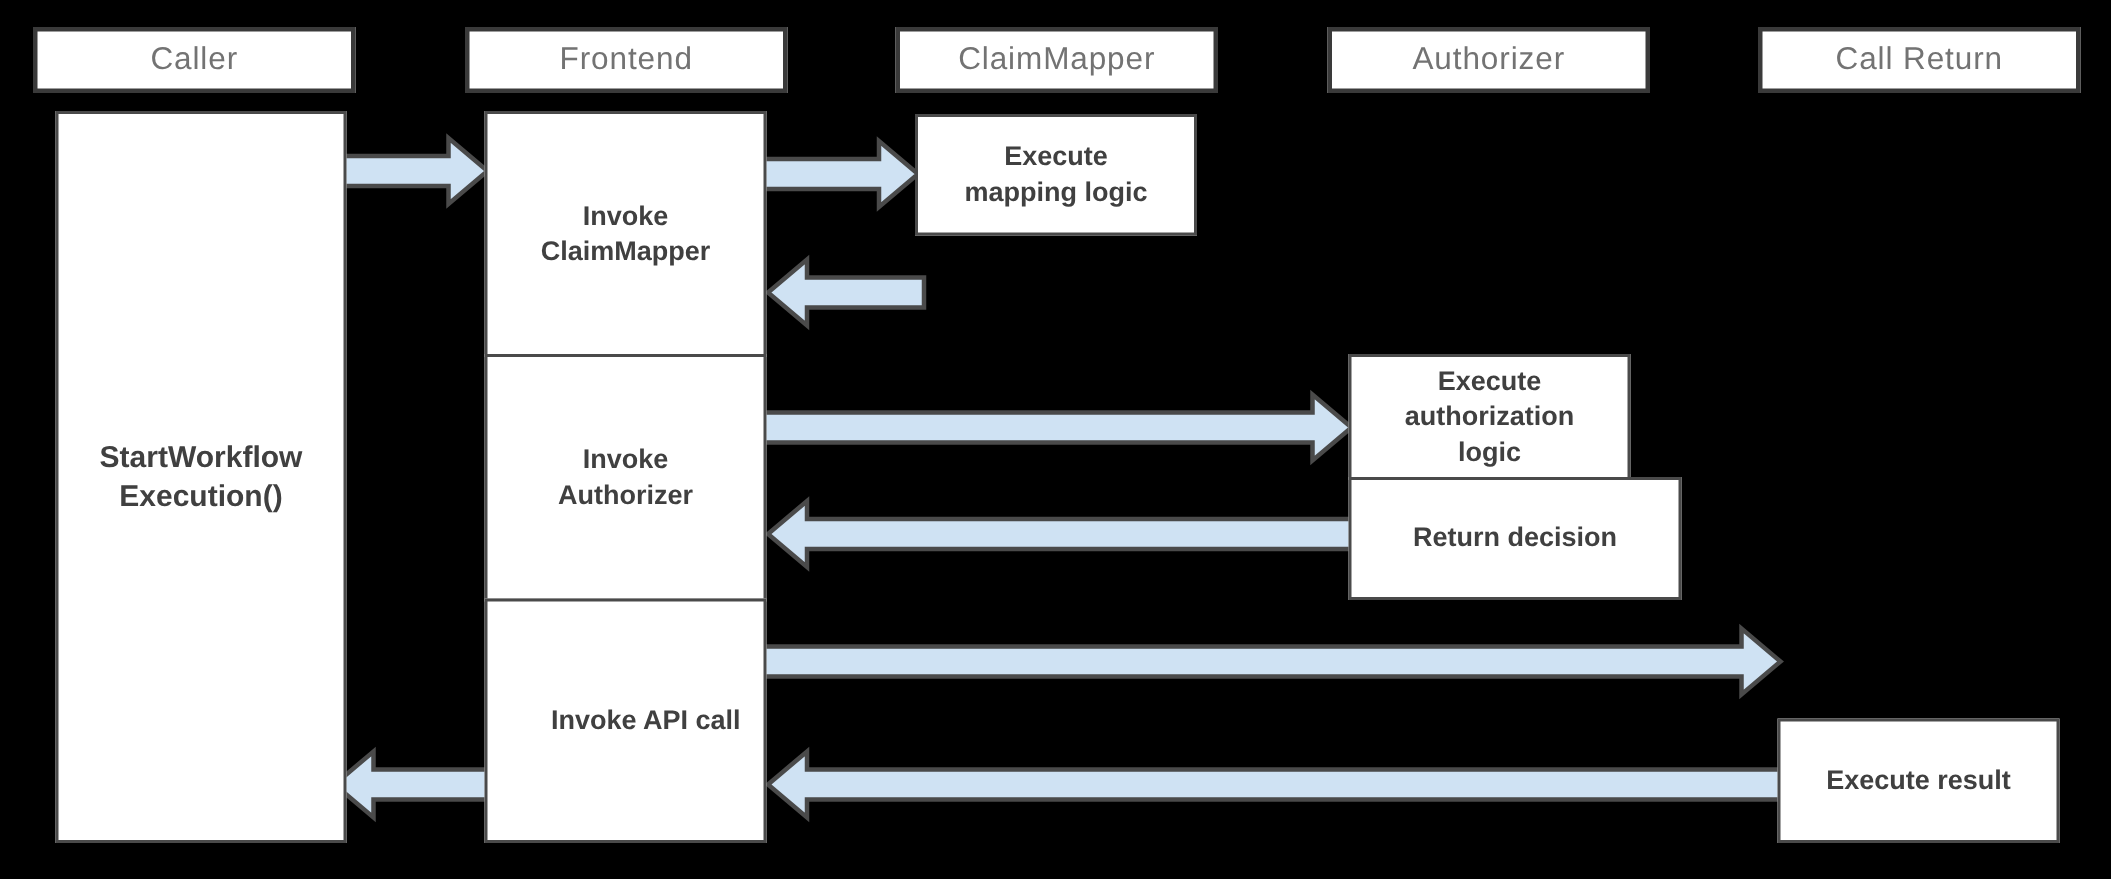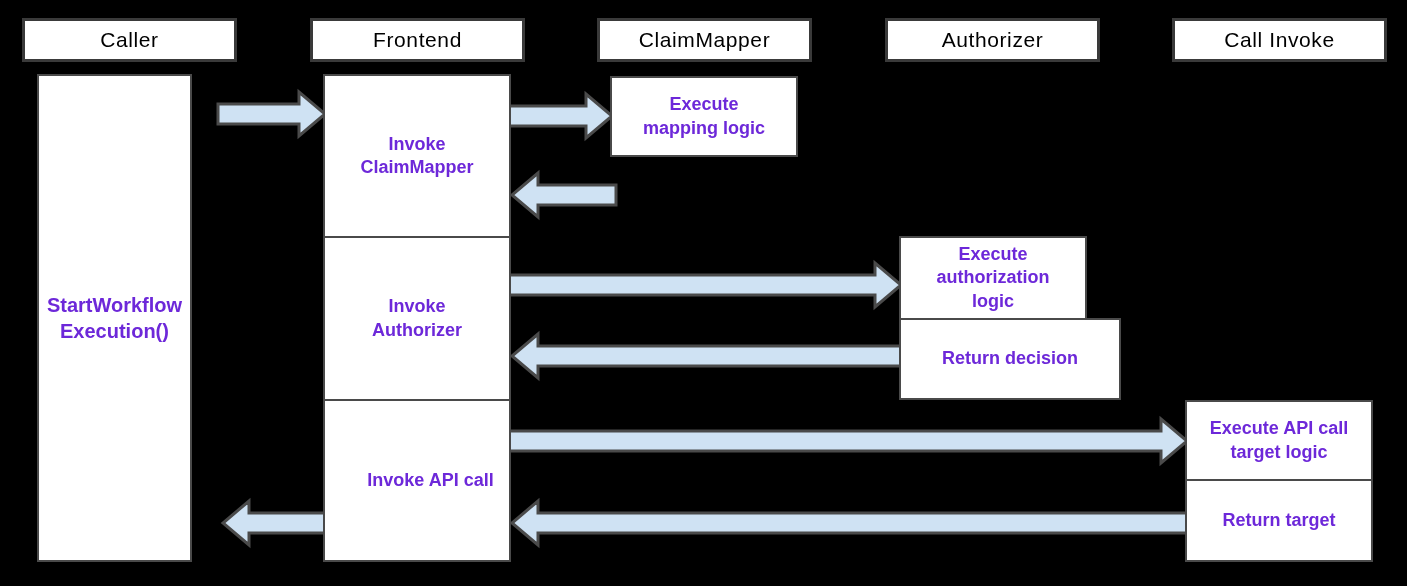--- a/index.html
+++ b/index.html
@@ -34,39 +34,39 @@
     box-sizing: border-box;
     background: #ffffff;
     border: 3px solid #3a3a3a;
     display: flex;
     align-items: center;
     justify-content: center;
     z-index: 2;
     font-size: 21px;
     font-weight: 400;
     letter-spacing: 0.6px;
-    color: #000000;
+    color: #737373;
     top: 18px;
     width: 215px;
     height: 44px;
   }
   .step-box {
     position: absolute;
     box-sizing: border-box;
     background: #ffffff;
     border: 2px solid #4a4a4a;
     display: flex;
     align-items: center;
     justify-content: center;
     text-align: center;
     z-index: 2;
     font-size: 18px;
     font-weight: 700;
     line-height: 1.3;
-    color: #6d28d9;
+    color: #404040;
   }
   .step-box .msg-label {
     white-space: pre-line;
     padding: 0 6px;
   }
   .activation {
     font-size: 20px;
   }
 </style>
 </head>
@@ -91,24 +91,24 @@
   <div class="actor-header" style="left:310px;text-align:right;">
     <span>Frontend</span>
   </div>
   <div class="actor-header" style="left:597px;">
     <span>ClaimMapper</span>
   </div>
   <div class="actor-header" style="left:885px;">
     <span>Authorizer</span>
   </div>
   <div class="actor-header" style="left:1172px;">
-    <span>Call Invoke</span>
+    <span>Call Return</span>
   </div>
 
-  <div class="step-box activation" style="left:37px; top:74px; width:155px; height:488px;">
+  <div class="step-box activation" style="left:37px; top:74px; width:194px; height:488px;">
     <span class="msg-label">StartWorkflow
 Execution()</span>
   </div>
 
   <div class="step-box" style="left:323px; top:74px; width:188px; height:164px;">
     <span class="msg-label">Invoke
 ClaimMapper</span>
   </div>
   <div class="step-box" style="left:323px; top:236px; width:188px; height:165px;">
     <span class="msg-label">Invoke
@@ -125,21 +125,17 @@
 
   <div class="step-box" style="left:899px; top:236px; width:188px; height:84px;">
     <span class="msg-label">Execute
 authorization
 logic</span>
   </div>
   <div class="step-box" style="left:899px; top:318px; width:222px; height:82px;">
     <span class="msg-label">Return decision</span>
   </div>
 
-  <div class="step-box" style="left:1185px; top:400px; width:188px; height:81px;">
-    <span class="msg-label">Execute API call
-target logic</span>
-  </div>
   <div class="step-box" style="left:1185px; top:479px; width:188px; height:83px;">
-    <span class="msg-label">Return target</span>
+    <span class="msg-label">Execute result</span>
   </div>
 
 </div>
 
 </body></html>

